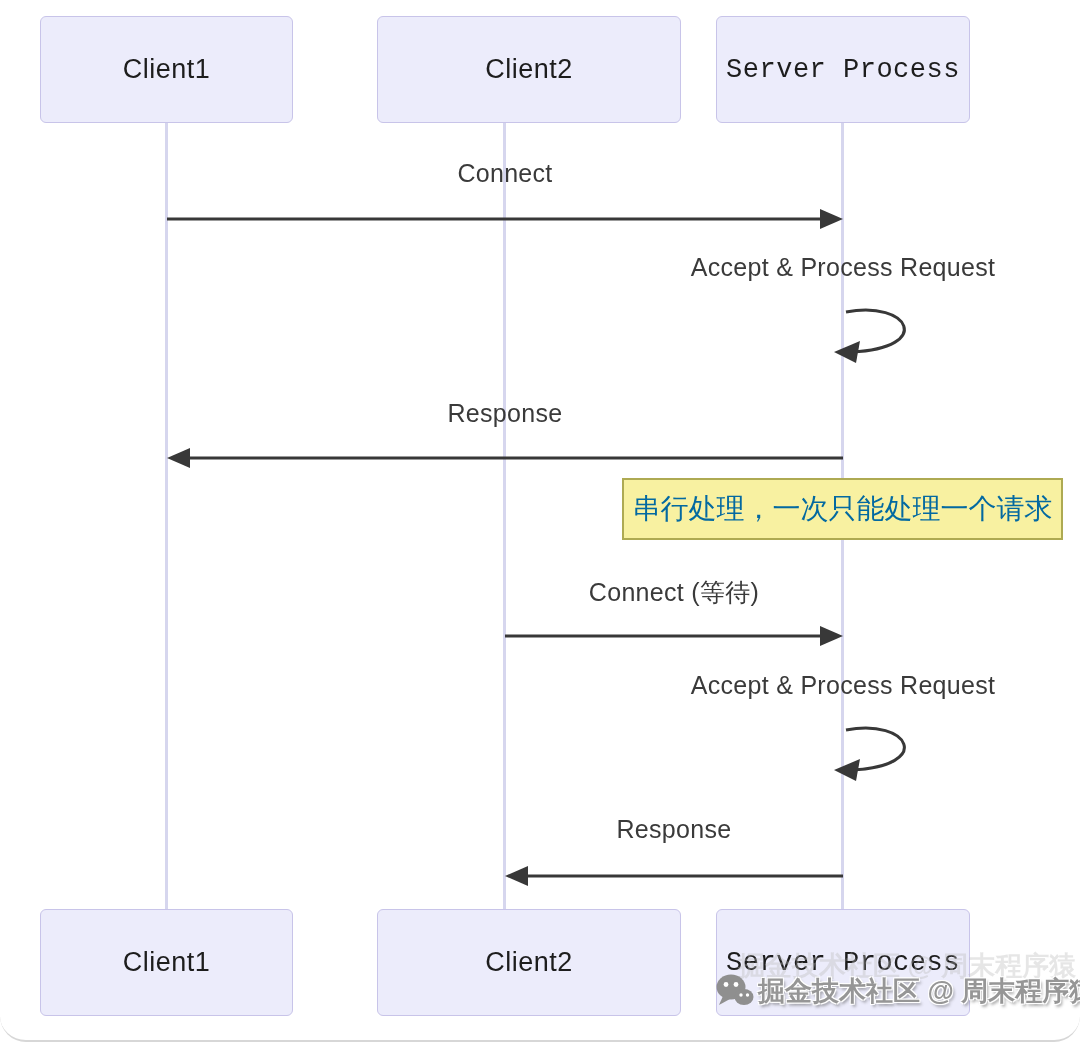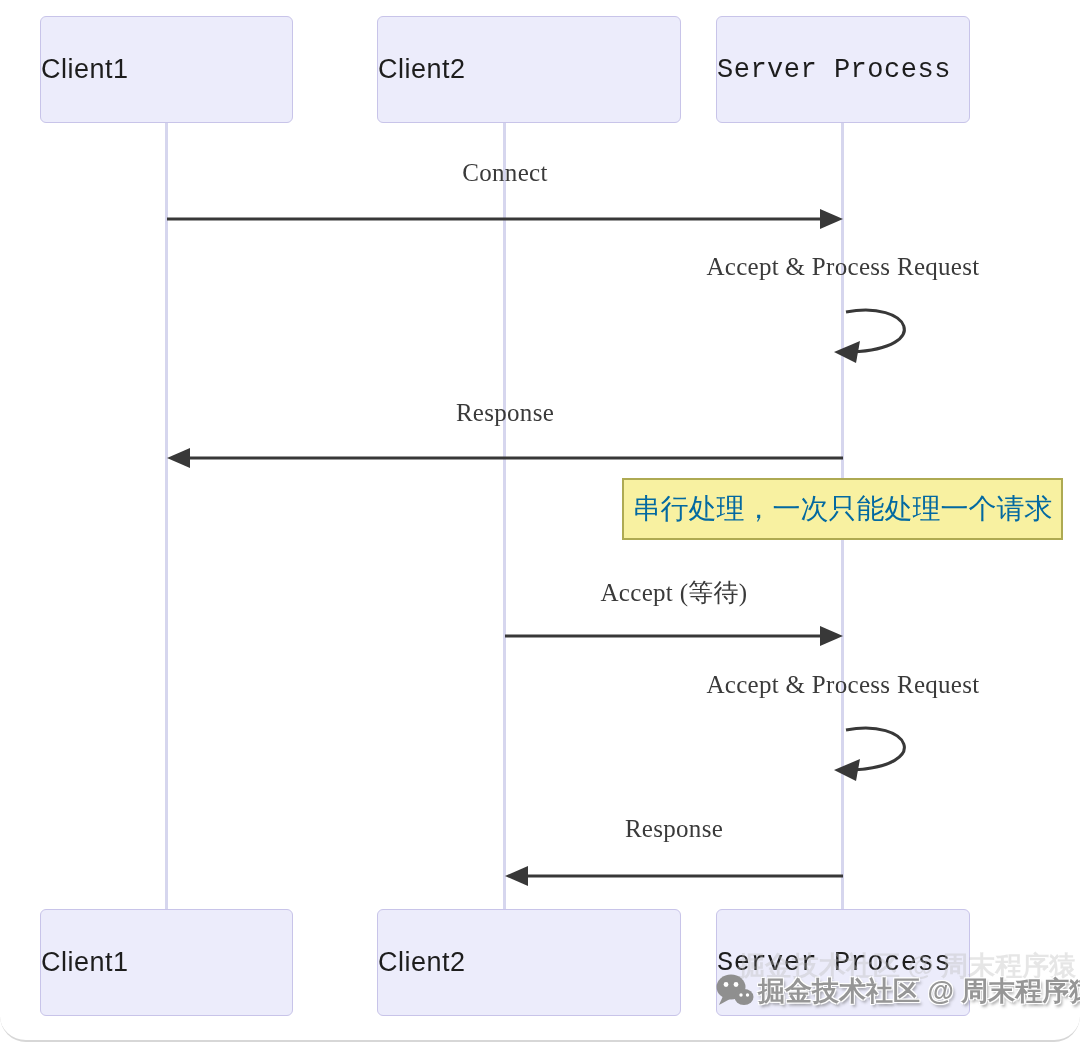--- a/index.html
+++ b/index.html
@@ -3,40 +3,40 @@
 <meta charset="utf-8">
 <style>
   html,body{margin:0;padding:0;background:#ffffff;}
   body{font-family:"Liberation Sans","DejaVu Sans",sans-serif;}
   #canvas{
     position:relative;width:1080px;height:1042px;background:#ffffff;overflow:hidden;
   }
   
   .actor{
     position:absolute;height:107px;background:#ECECFB;border:1px solid #C8C4E9;
-    border-radius:6px;display:flex;align-items:center;justify-content:flex-start;
+    border-radius:6px;display:flex;align-items:center;justify-content:center;
     font-size:27px;color:#1d1d1d;box-sizing:border-box;letter-spacing:0.5px;
   }
   .actor.c1{left:40px;width:253px;}
   .actor.c2{left:377px;width:304px;}
   .actor.sv{left:716px;width:254px;font-family:Liberation Mono, monospace;}
   .actor.top{top:16px;}
   .actor.bottom{top:909px;}
   
   .lifeline{
     position:absolute;top:123px;height:786px;width:3px;background:#D6D6EE;
   }
   .lifeline.l1{left:165px;}
   .lifeline.l2{left:503px;}
   .lifeline.l3{left:841px;}
   
   #connectors{position:absolute;left:0;top:0;width:1080px;height:1042px;pointer-events:none;}
   
   .msg-label{
-    position:absolute;text-align:center;font-size:25px;color:#3a3a3a;letter-spacing:0.3px;font-family:Liberation Serif, serif;
+    position:absolute;text-align:center;font-size:25px;color:#3a3a3a;letter-spacing:0.3px;
   }
   .lbl-connect1{left:167px;width:676px;top:159px;}
   .lbl-accept1{left:513px;width:660px;top:253px;}
   .lbl-response1{left:167px;width:676px;top:399px;}
   .lbl-connect2{left:505px;width:338px;top:576px;}
   .lbl-accept2{left:513px;width:660px;top:671px;}
   .lbl-response2{left:505px;width:338px;top:815px;}
   
   .note{
     position:absolute;left:622px;top:478px;width:441px;height:62px;
@@ -110,21 +110,21 @@
 
     <g>
       <line x1="843" y1="876" x2="520" y2="876" stroke="#383838" stroke-width="3"></line>
       <polygon points="505,876 528,866 528,886" fill="#383838"></polygon>
     </g>
   </svg>
 
   <div class="msg-label lbl-connect1">Connect</div>
   <div class="msg-label lbl-accept1">Accept &amp; Process Request</div>
   <div class="msg-label lbl-response1">Response</div>
-  <div class="msg-label lbl-connect2">Accept (等待)</div>
+  <div class="msg-label lbl-connect2">Connect (等待)</div>
   <div class="msg-label lbl-accept2">Accept &amp; Process Request</div>
   <div class="msg-label lbl-response2">Response</div>
 
   <div class="note">
     <span>串行处理，一次只能处理一个请求</span>
   </div>
 
   <div class="actor bottom c1">
     <span>Client1</span>
   </div>

